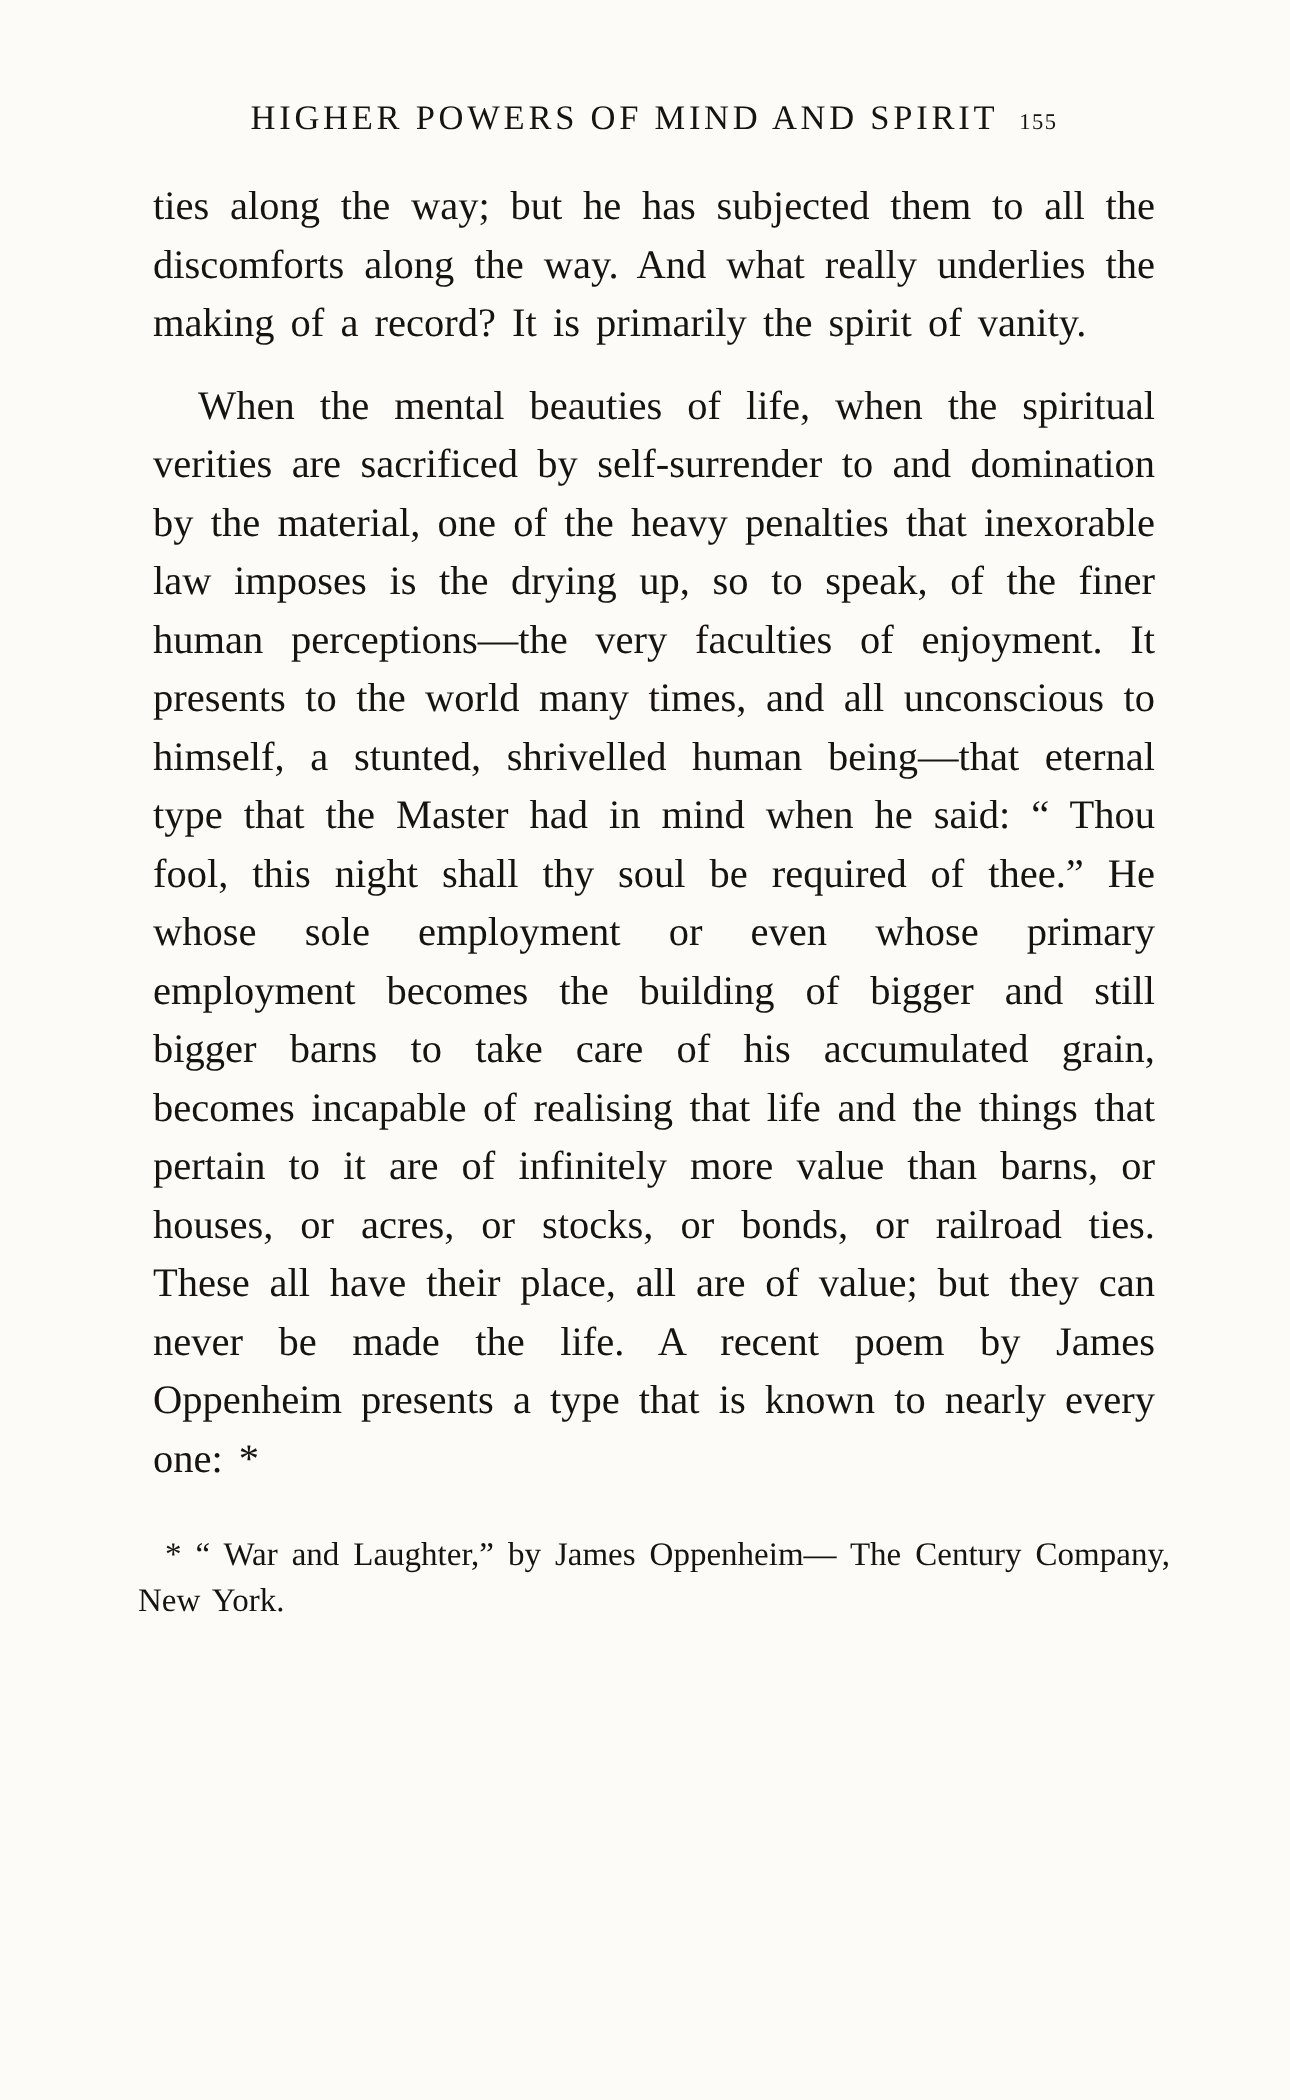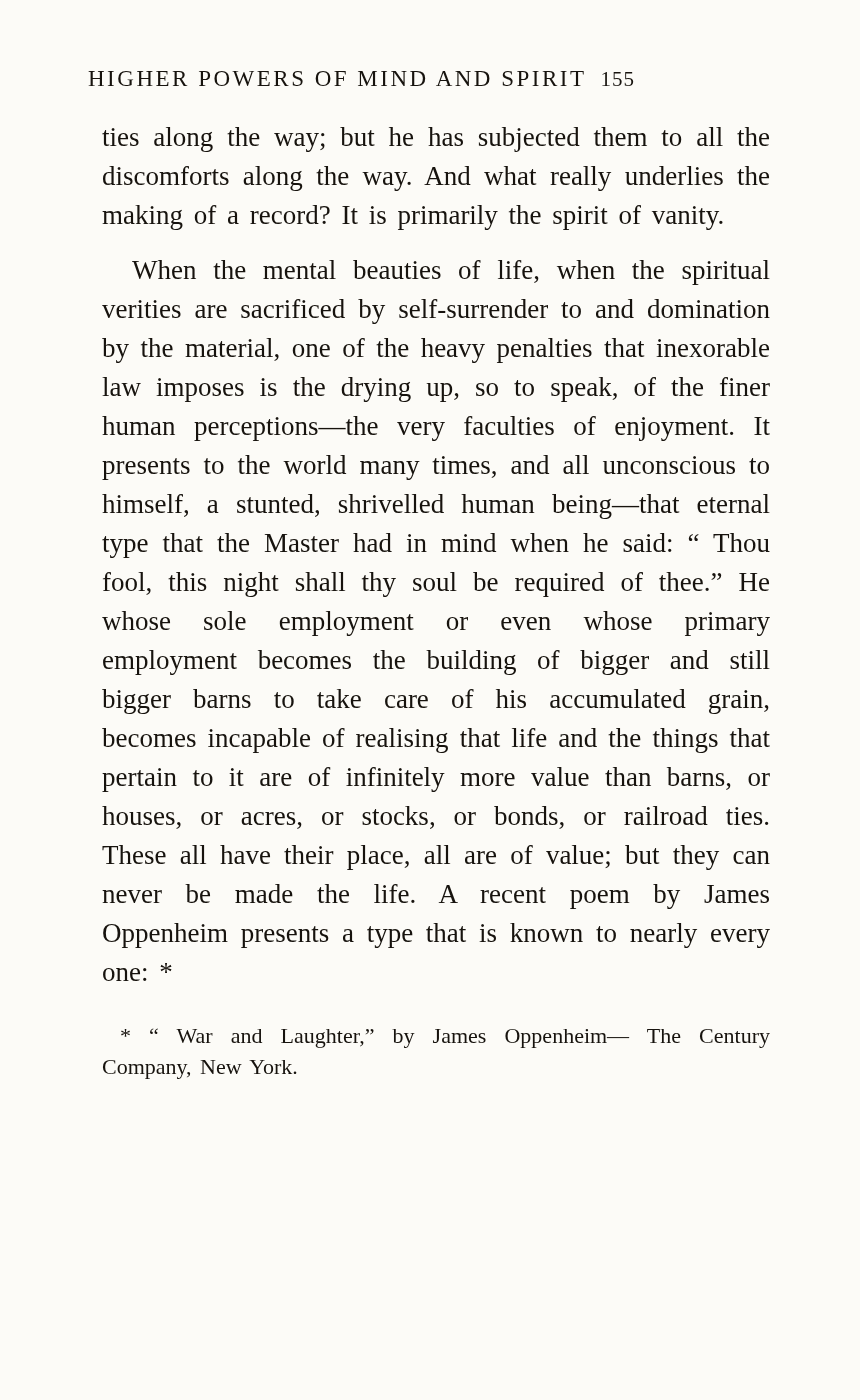--- a/index.html
+++ b/index.html
@@ -14,48 +14,48 @@
     margin: 0 auto;
     background: #fcfbf7;
     box-sizing: border-box;
     padding: 66px 74px 0 86px;
     color: #17130e;
     font-family: "Liberation Serif", serif;
     overflow: hidden;
   }
   .running-head {
     display: flex;
-    justify-content: flex-start;
+    justify-content: center;
     align-items: baseline;
     font-size: 23px;
     letter-spacing: 2.5px;
     margin: 0 2px 26px 2px;
     white-space: nowrap;
   }
   .running-head .title {
     font-weight: normal;
   }
   .running-head .folio {
-    font-size: 21px;
+    font-size: 15px;
     letter-spacing: 1px;
     padding-left: 14px;
   }
   .body-text p {
     margin: 16px;
     font-size: 27px;
     line-height: 39px;
     text-align: justify;
     word-spacing: 4px;
     text-justify: inter-word;
   }
   .body-text p.indent {
     text-indent: 30px;
   }
   .footnote {
-    margin: 16px;
+    margin: 6px;
     margin-top: 28px;
     font-size: 22px;
     line-height: 31px;
     text-align: justify;
     word-spacing: 3px;
     text-indent: 18px;
   }
 </style>
 </head>
 <body>

